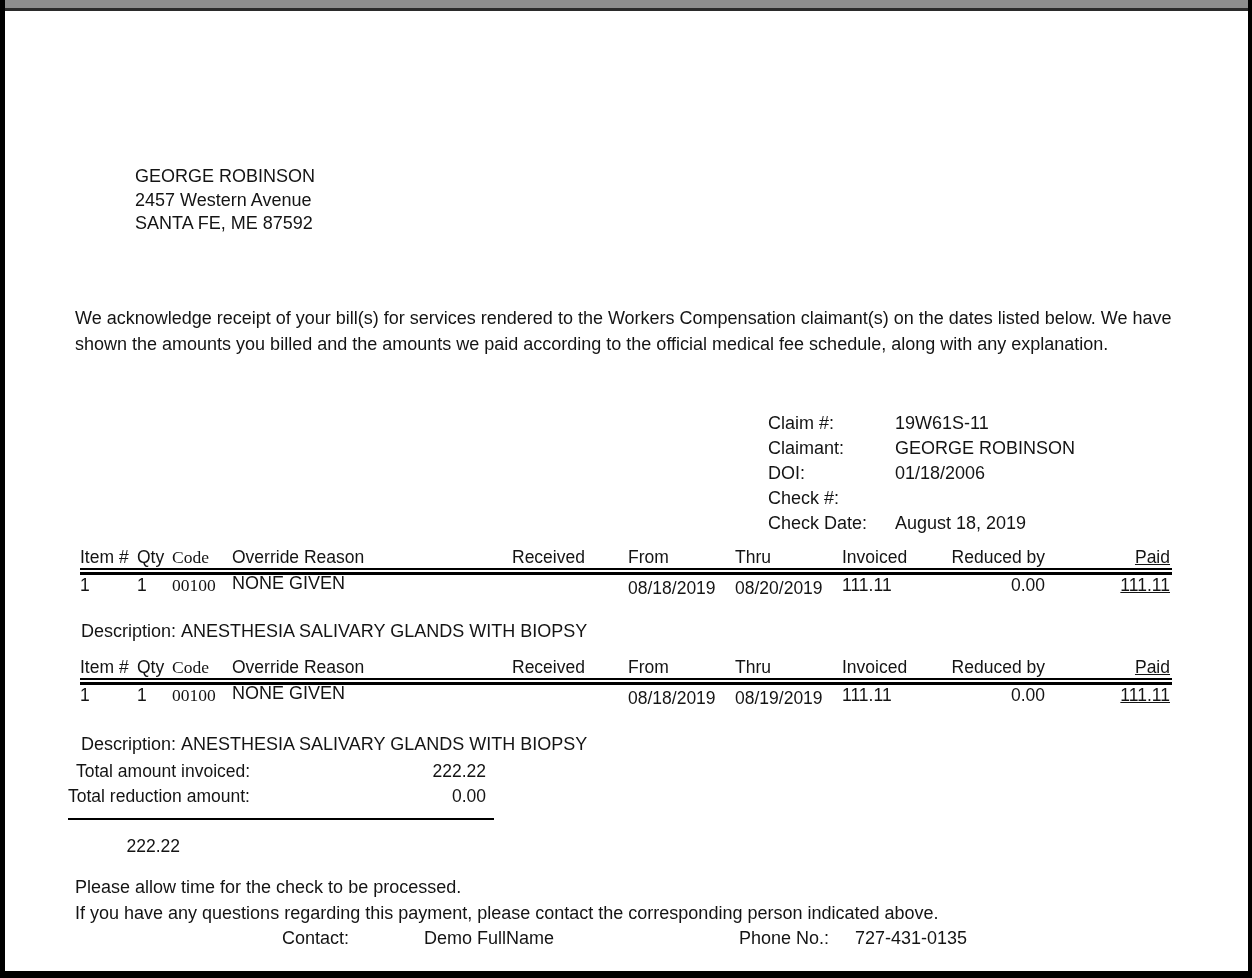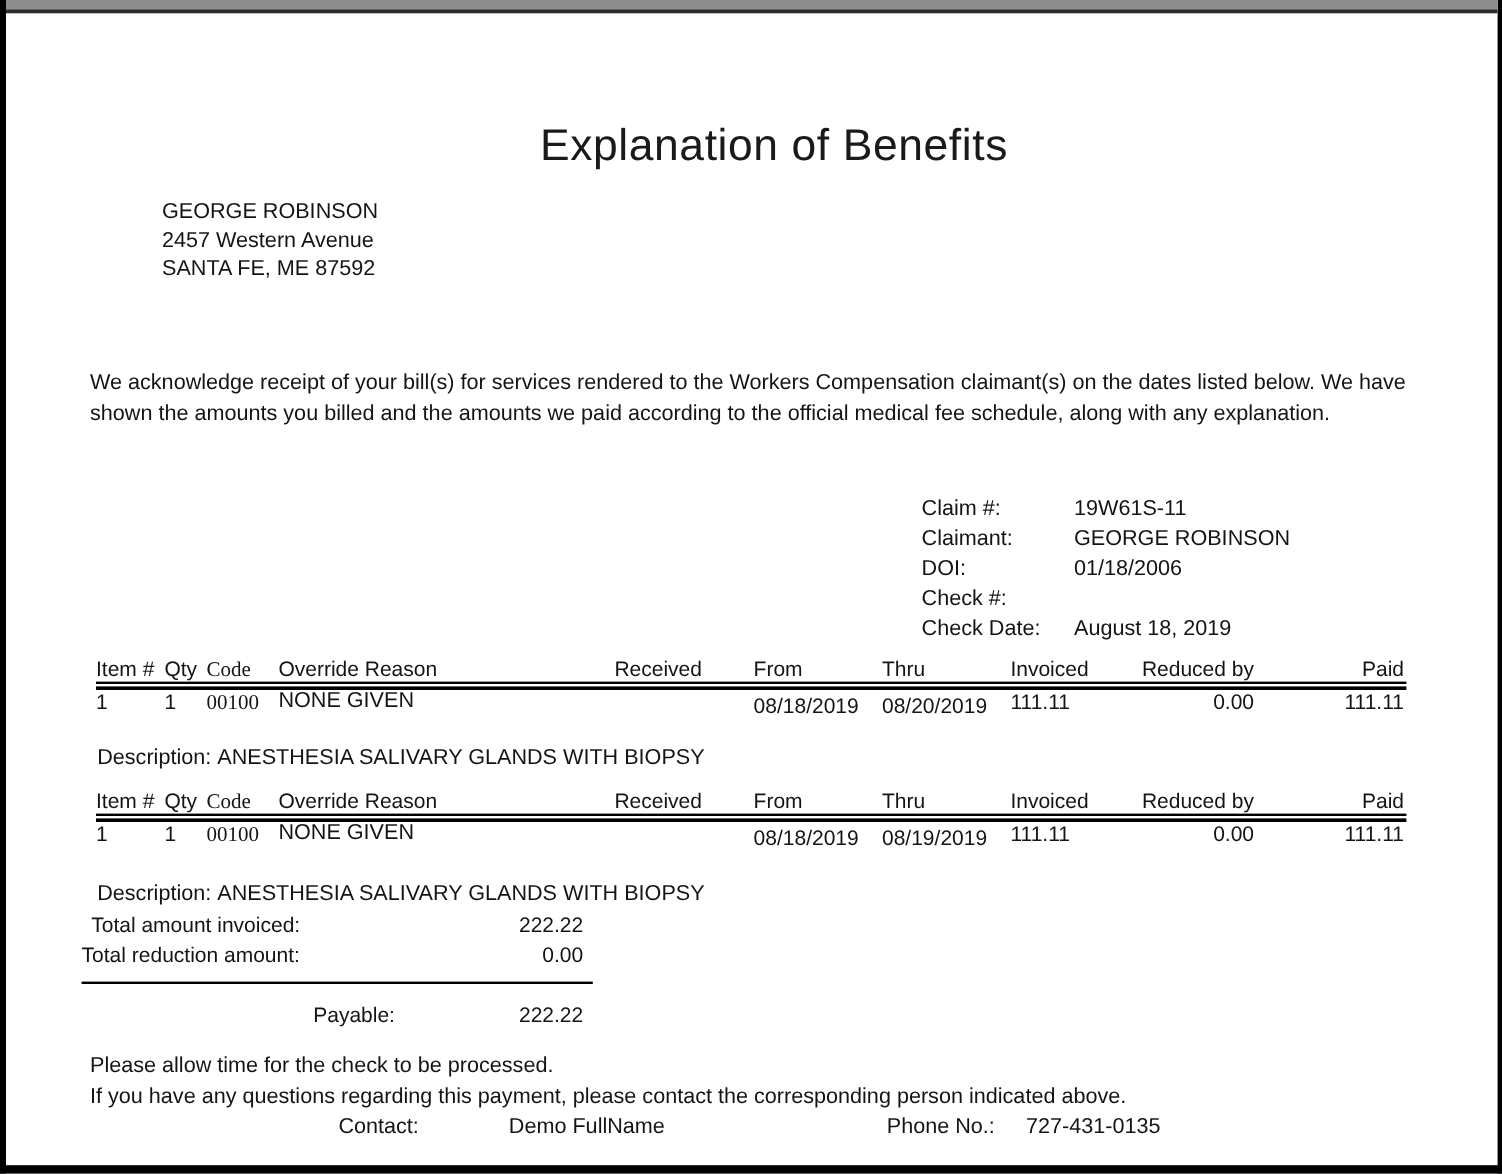--- a/index.html
+++ b/index.html
@@ -57,21 +57,21 @@
   .c-item { width: 57px; }
   .c-qty  { width: 35px; }
   .c-code { width: 60px; font-family: Liberation Serif, serif; }
   .c-ovr  { width: 280px; }
   .c-rcv  { width: 64px; text-align: right; }
   .c-gap  { width: 52px; }
   .c-from { width: 107px; }
   .c-thru { width: 107px; }
   .c-inv  { width: 83px;  text-align: left; }
   .c-red  { width: 120px; text-align: right; }
-  .c-paid { width: 125px; text-align: right; }
+  .c-paid { width: 125px; text-align: right; text-decoration: underline; }
   .rule-thin  { height: 2px; background: #000; margin-top: 1px; }
   .rule-thick { height: 3px; background: #000; margin-top: 2px; }
   .li-row { margin-top: 1px; }
   .li-row .c-ovr  { position: relative; top: -2px; font-size: 18px; }
   .li-row .c-from, .li-row .c-thru { position: relative; top: 3px; }
 
   .desc { position: absolute; left: 76px; font-size: 18px; white-space: nowrap; }
   .d1 { top: 621px; }
   .d2 { top: 734px; }
   .desc-label { margin-right: 5px; margin-top: 26px; }
@@ -91,21 +91,20 @@
   .f-contact-label { width: 142px; }
   .f-contact-name { width: 315px; }
   .f-phone-label { width: 116px; }
 </style>
 </head>
 <body>
 
 <div class="frame">
   <div class="top-strip"></div>
 
-  <h1 class="title">Explanation of Benefits</h1>
 
   <div class="address">
     <div>GEORGE ROBINSON</div>
     <div>2457 Western Avenue</div>
     <div>SANTA FE, ME 87592</div>
   </div>
 
   <div class="letter">
     <div>We acknowledge receipt of your bill(s) for services rendered to the Workers Compensation claimant(s) on the dates listed below. We have shown the amounts you billed and the amounts we paid according to the official medical fee schedule, along with any explanation.</div>
   </div>
@@ -207,21 +206,20 @@
     <div class="tot-row">
       <span class="tot-label indent">Total amount invoiced:</span>
       <span class="tot-value">222.22</span>
     </div>
     <div class="tot-row">
       <span class="tot-label">Total reduction amount:</span>
       <span class="tot-value">0.00</span>
     </div>
     <div class="tot-rule"></div>
     <div class="tot-row payable-row">
-      <span class="tot-label">Payable:</span>
       <span class="tot-value">222.22</span>
     </div>
   </div>
 
   <div class="footer">
     <div>Please allow time for the check to be processed.</div>
     <div>If you have any questions regarding this payment, please contact the corresponding person indicated above.</div>
     <div class="contact-row">
       <span class="f-spacer"></span>
       <span class="f-contact-label">Contact:</span>

